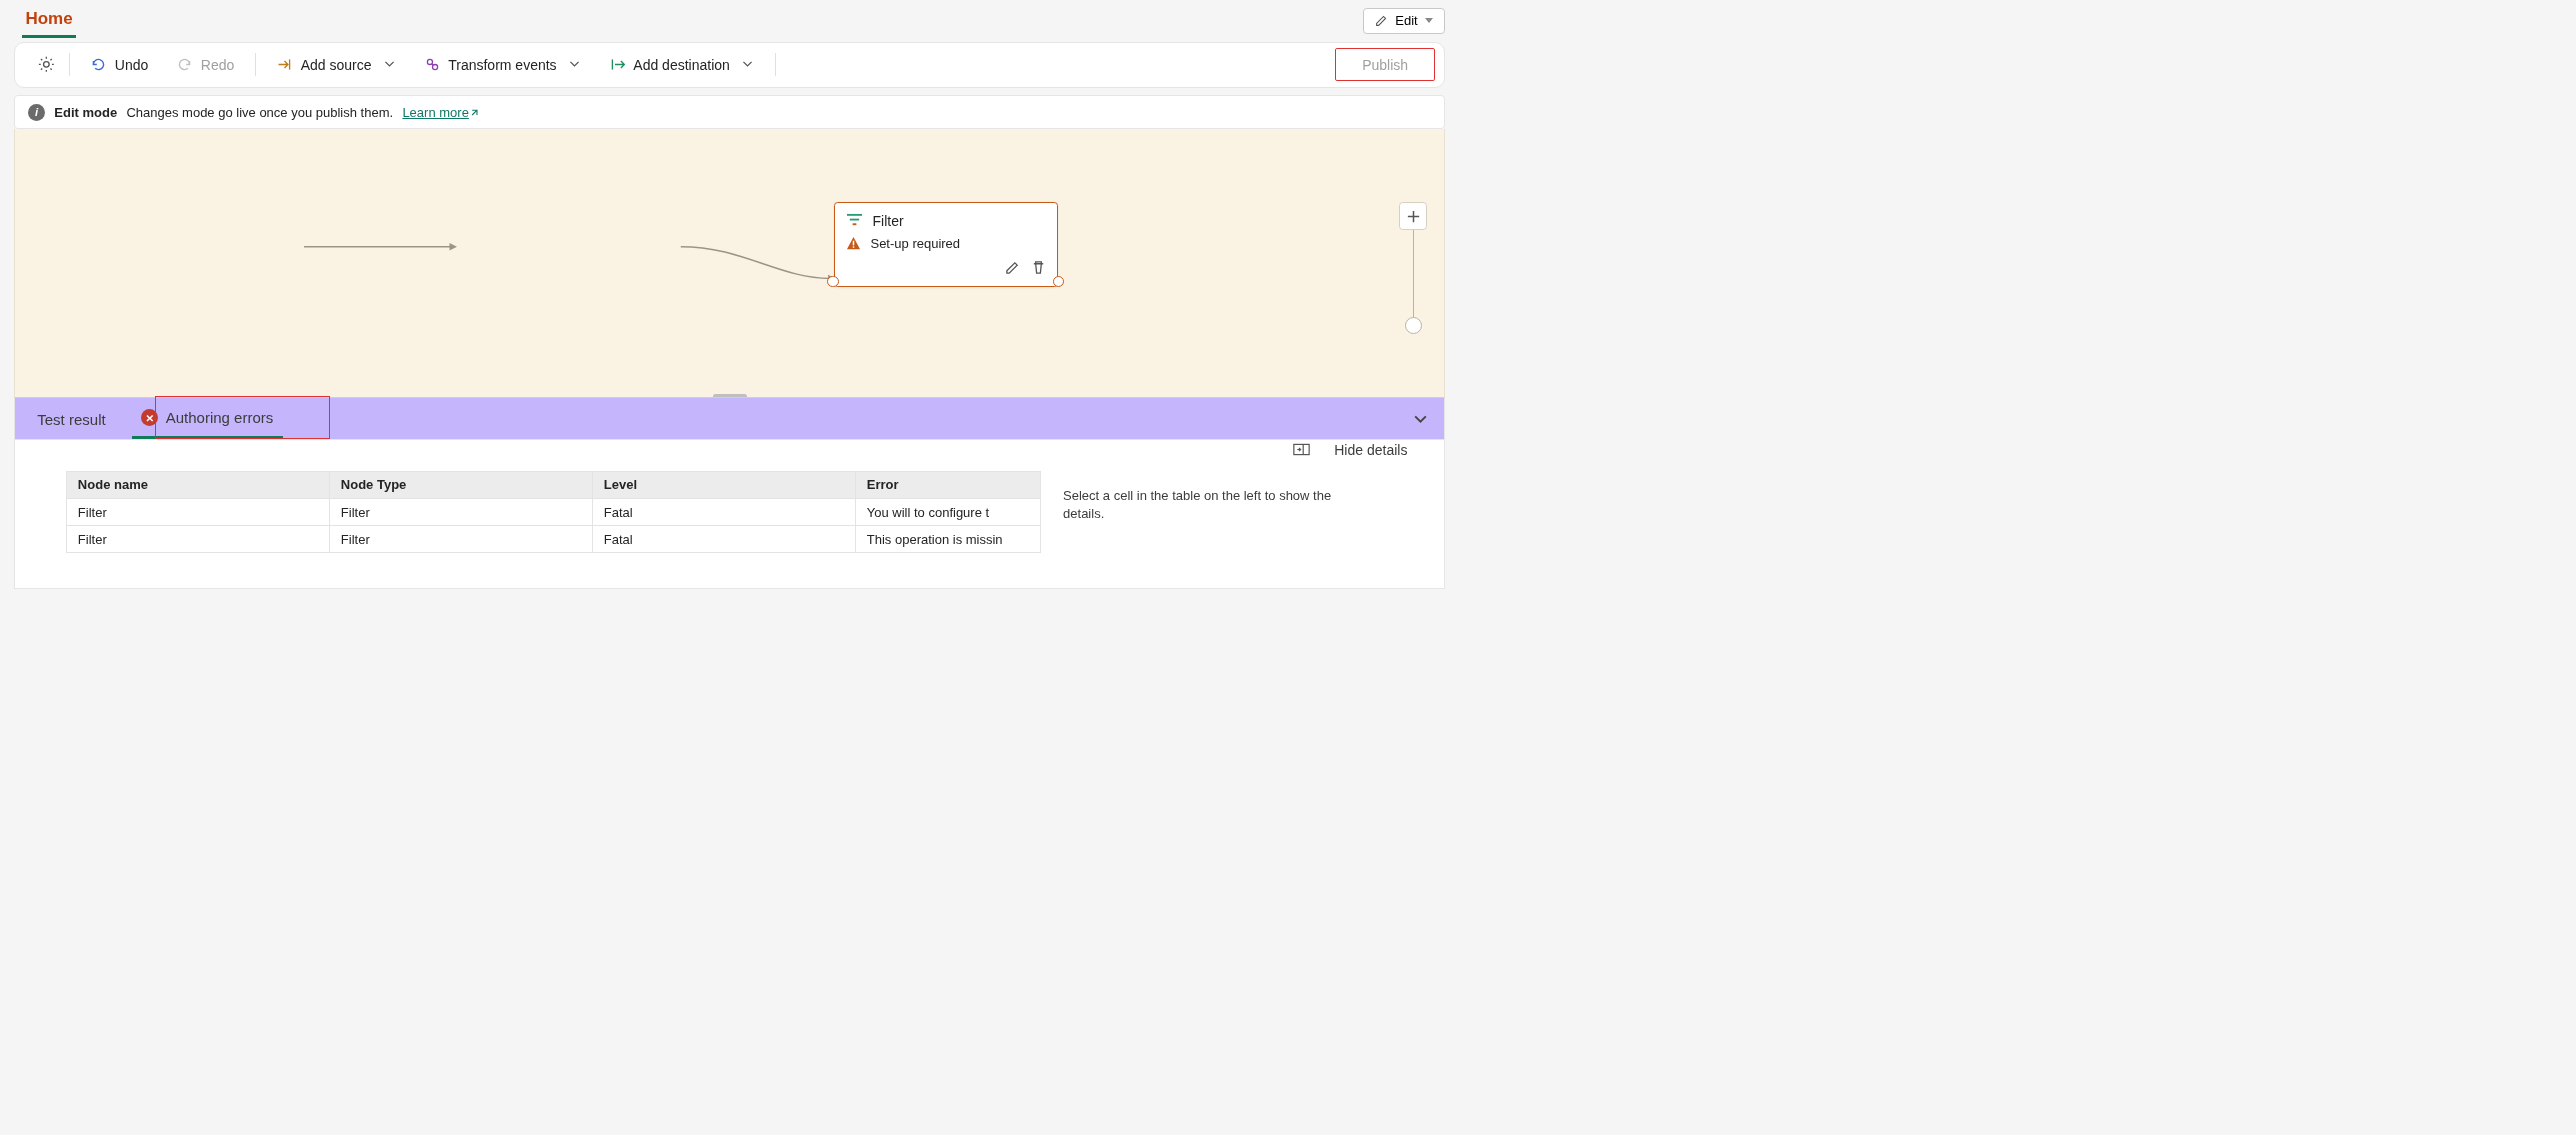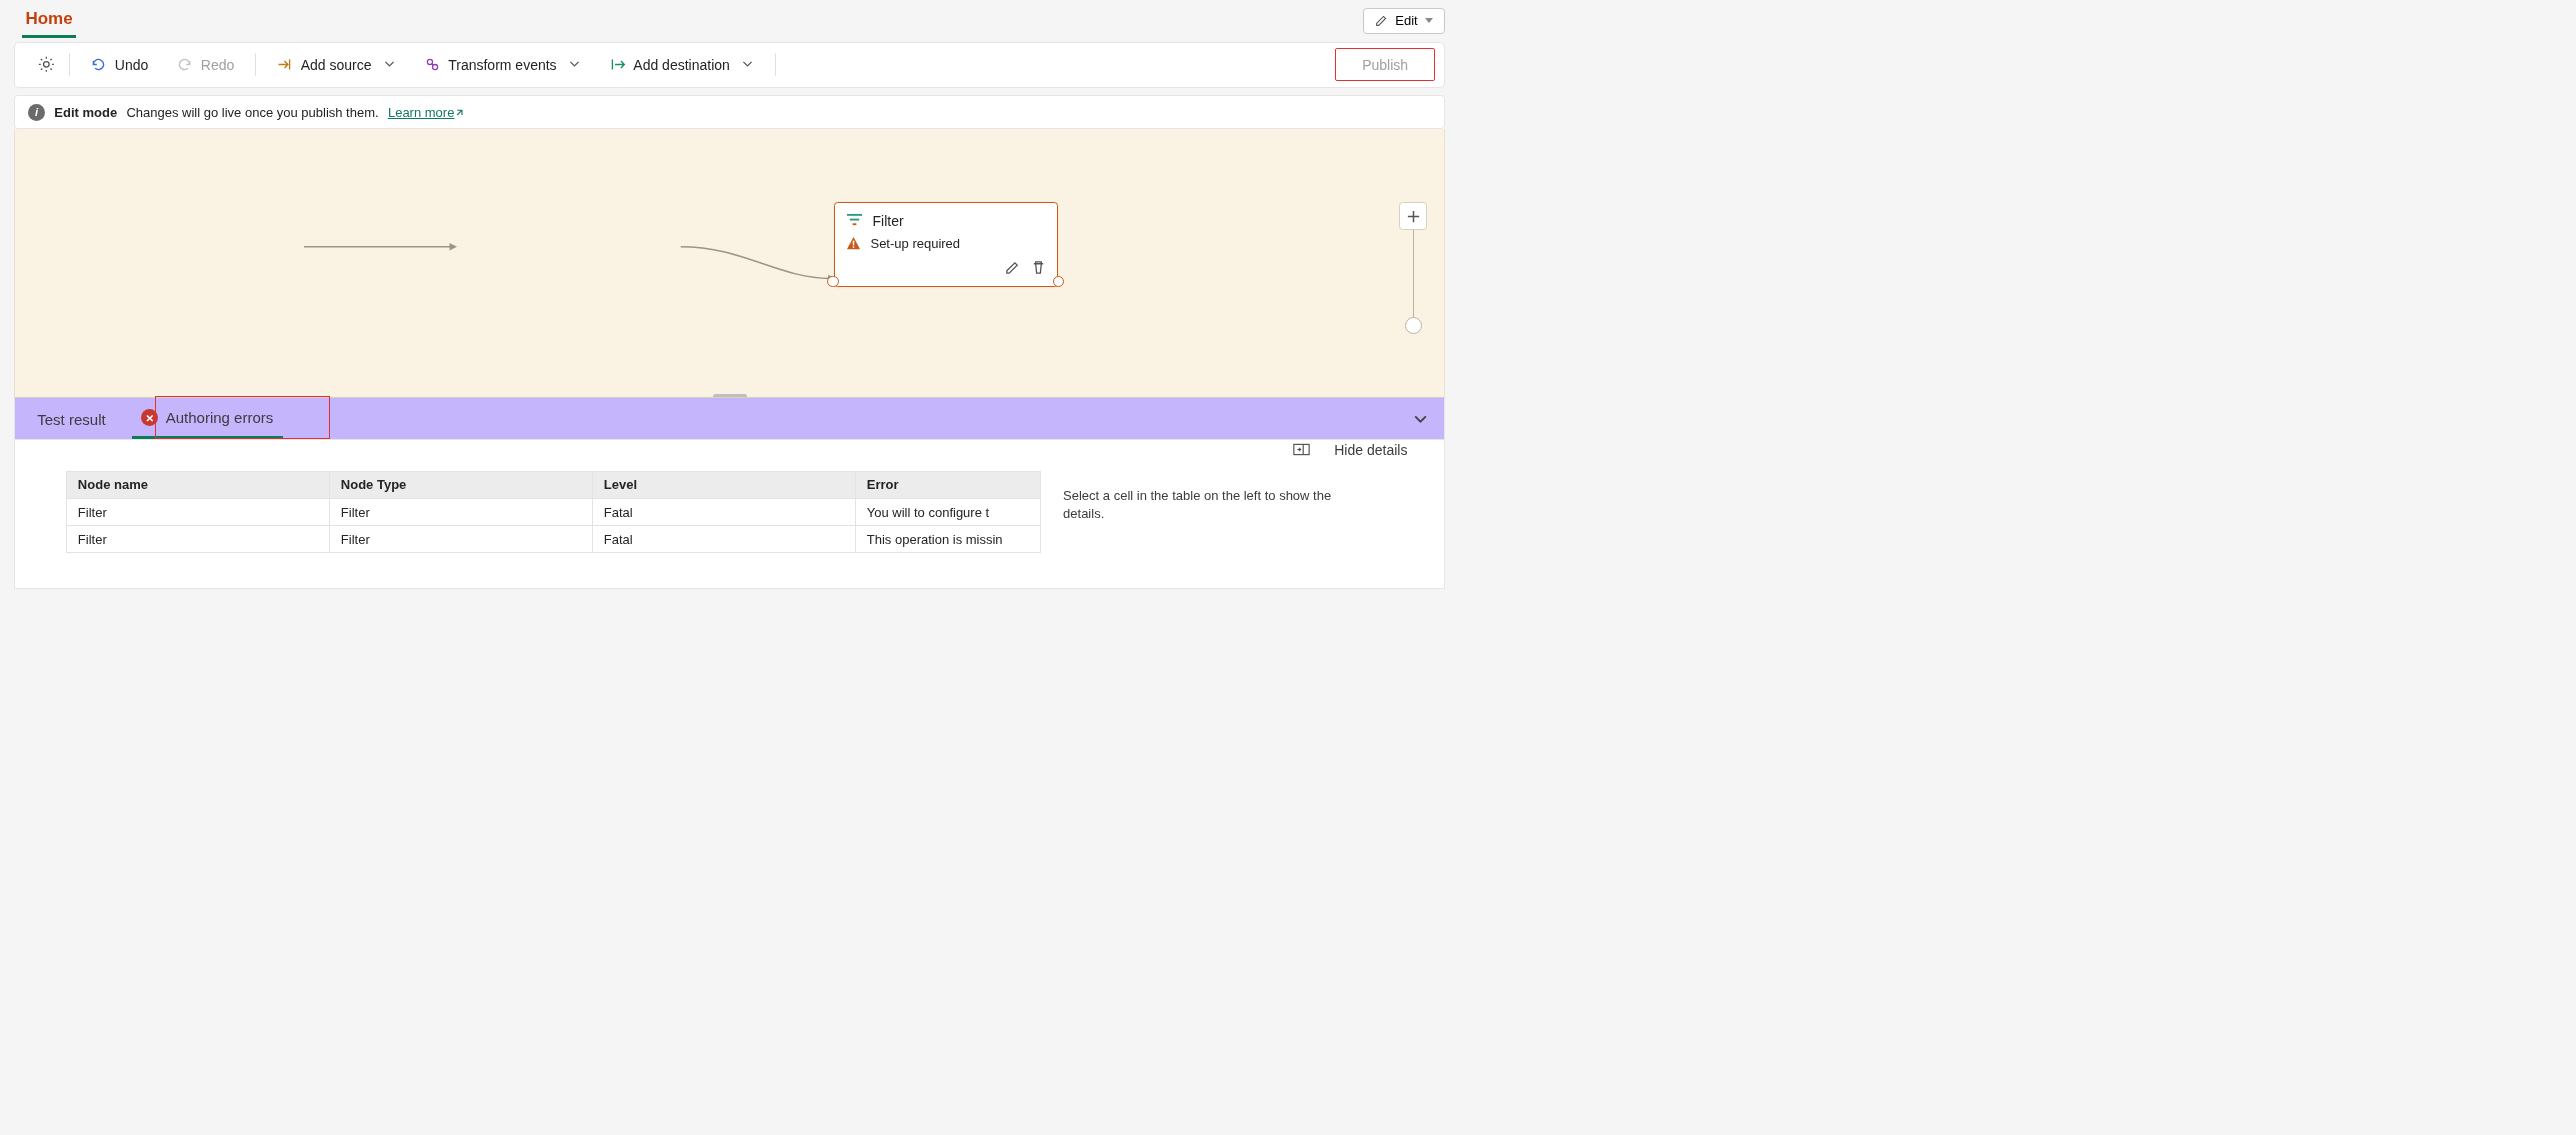--- a/index.html
+++ b/index.html
@@ -43,21 +43,21 @@
     font-size: 13px;
     cursor: pointer;
   }
   .edit-btn svg.pen { width: 13px; height: 13px; }
   .edit-btn .tri { width: 0; height: 0; border-left: 4.7px solid transparent; border-right: 4.7px solid transparent; border-top: 5.6px solid #888; }
   
   .toolbar {
     margin: 3.7px 9.3px 0 9.3px;
     background: #fff;
     border: 0.9px solid #e5e5e5;
-    border-radius: 5px;
+    border-radius: 10px;
     display: flex;
     align-items: center;
     padding: 5.6px 9.3px;
   }
   .tb-group { display: flex; align-items: center; gap: 13px; padding: 0 13px; }
   .tb-sep { width: 0.9px; height: 22.4px; background: #e0e0e0; }
   .tb-btn {
     display: inline-flex;
     align-items: center;
     gap: 7.5px;
@@ -287,21 +287,21 @@
             </svg></span>
       </button>
     </div>
     <div class="tb-sep"></div>
     <div class="publish-box">Publish</div>
   </div>
 
   <div class="info-strip">
     <span class="i-ico">i</span>
     <span class="mode">Edit mode</span>
-    <span>Changes will go live once you publish them.</span>
+    <span>Changes mode go live once you publish them.</span>
     <a href="#">
       <span>Learn more</span>
       <svg width="11.2" height="11.2" viewBox="0 0 14 14">
           <path d="M4 4h6v6M10 4l-6 6" fill="none" stroke="#117864" stroke-width="1.4"></path>
         </svg>
     </a>
   </div>
 
   <div class="canvas">
     <svg class="conn" viewBox="0 0 1533 287" width="1430" height="268">

